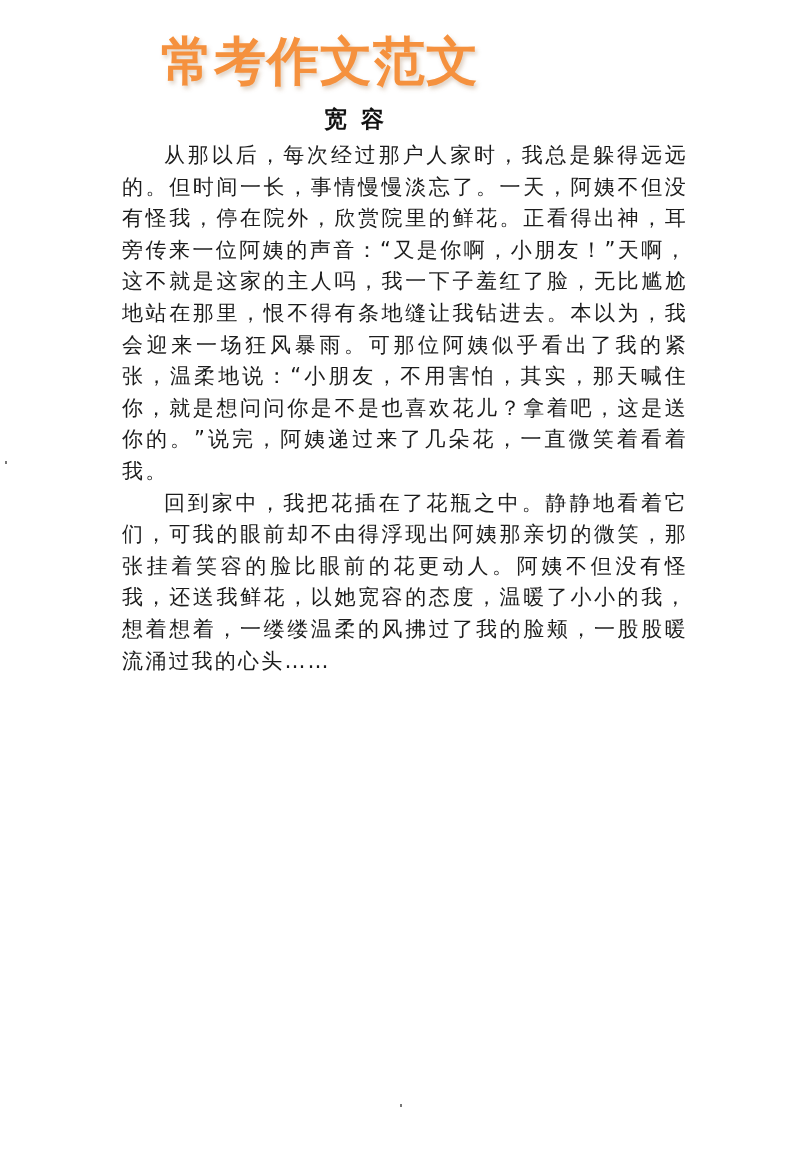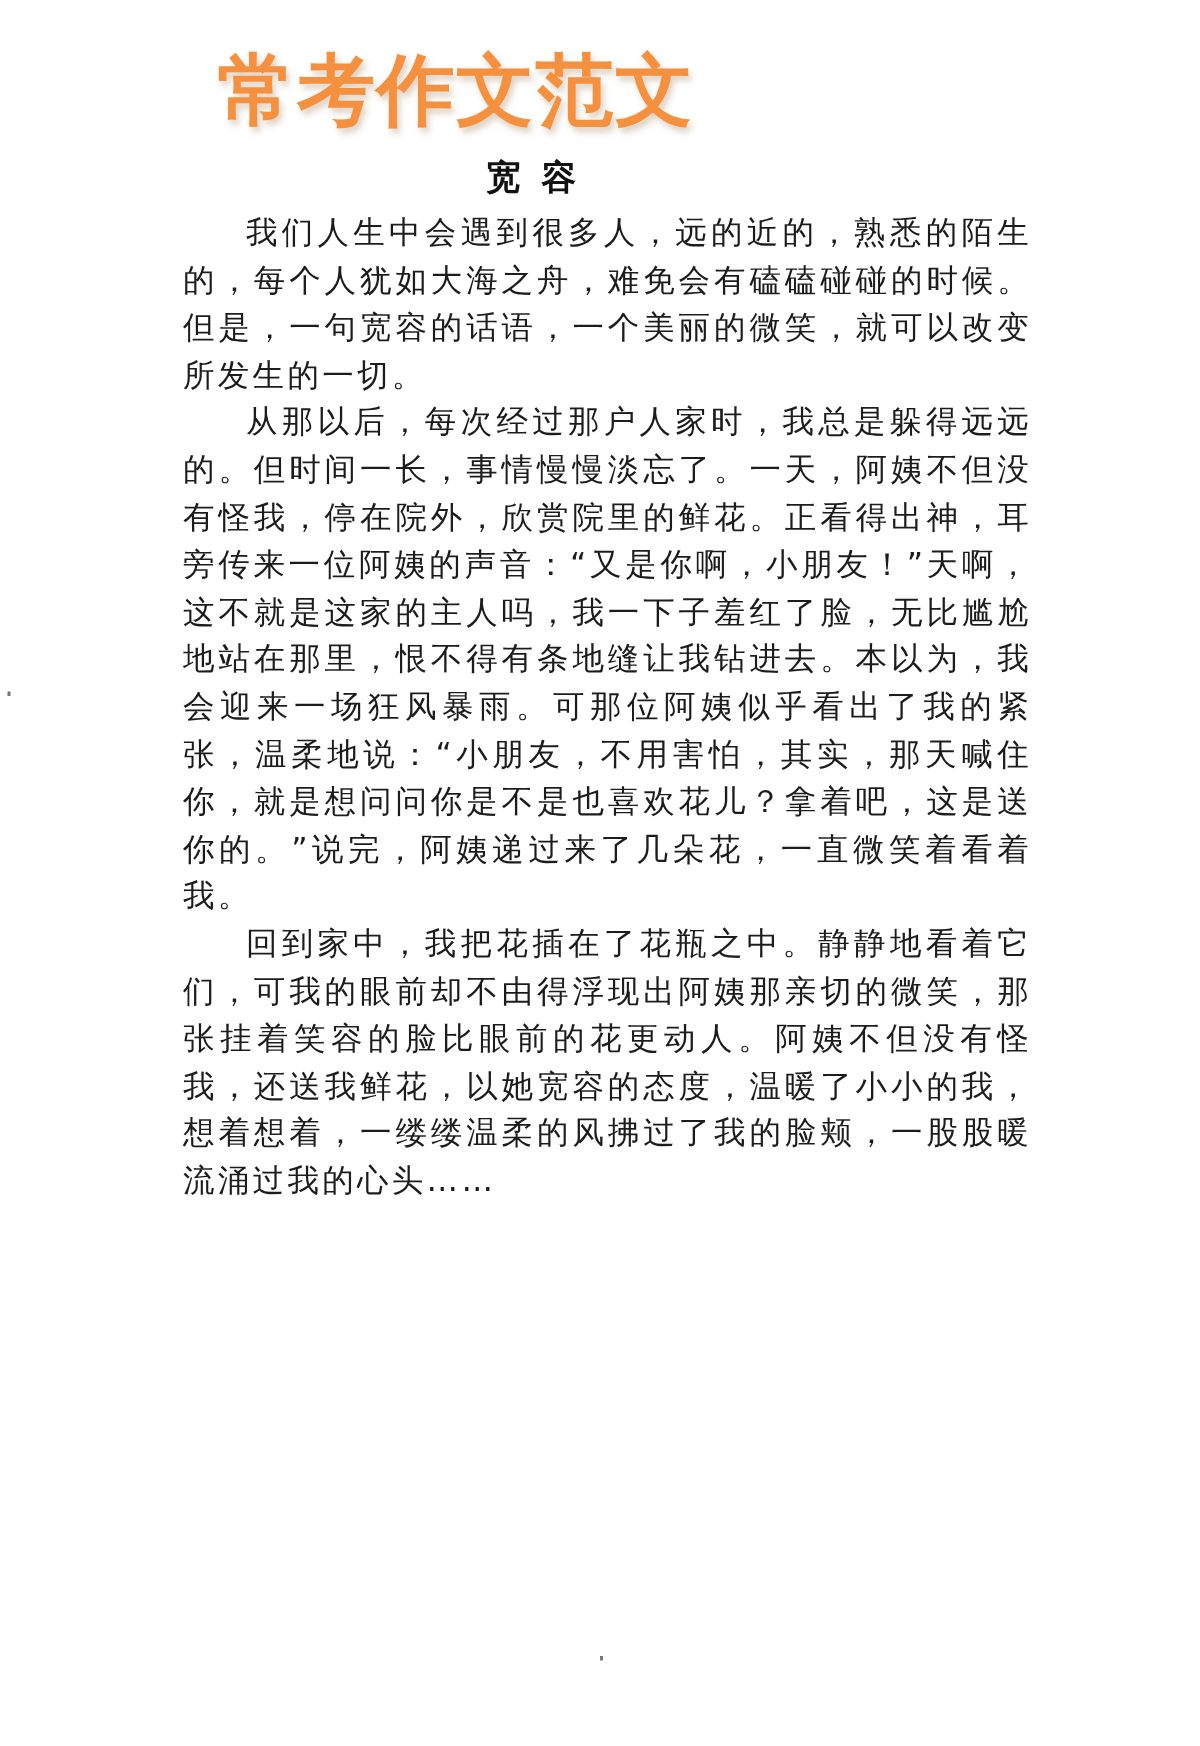--- a/index.html
+++ b/index.html
@@ -10,21 +10,21 @@
   body {
     width: 800px;
     height: 1164px;
     position: relative;
     overflow: hidden;
     font-family: "DejaVu Sans", "Liberation Sans", sans-serif;
     color: #1a1a1a;
   }
   .banner {
     position: absolute;
-    left: 145px;
+    left: 161px;
     top: 30px;
     font-size: 52px;
     font-weight: bold;
     letter-spacing: 1px;
     color: #f5913e;
     text-shadow: 2px 3px 4px rgba(160, 120, 80, 0.35);
     line-height: 62px;
     white-space: nowrap;
   }
   .essay-title {
@@ -65,19 +65,18 @@
   }
 </style>
 </head>
 <body>
 
 <div class="banner">常考作文范文</div>
 
 <div class="essay-title">宽容</div>
 
 <div class="essay-body">
-  <p class="para">我们人生中会遇到很多人，远的近的，熟悉的陌生的，每个人犹如大海之舟，难免会有磕磕碰碰的时候。但是，一句宽容的话语，一个美丽的微笑，就可以改变所发生的一切。</p>
   <p class="para">从那以后，每次经过那户人家时，我总是躲得远远的。但时间一长，事情慢慢淡忘了。一天，阿姨不但没有怪我，停在院外，欣赏院里的鲜花。正看得出神，耳旁传来一位阿姨的声音：“又是你啊，小朋友！”天啊，这不就是这家的主人吗，我一下子羞红了脸，无比尴尬地站在那里，恨不得有条地缝让我钻进去。本以为，我会迎来一场狂风暴雨。可那位阿姨似乎看出了我的紧张，温柔地说：“小朋友，不用害怕，其实，那天喊住你，就是想问问你是不是也喜欢花儿？拿着吧，这是送你的。”说完，阿姨递过来了几朵花，一直微笑着看着我。</p>
   <p class="para"><span>回到家中，我把花插在了花瓶之中。静静地看着它们，可我的眼前却不由得浮现出阿姨那亲切的微笑，那张挂着笑容的脸比眼前的花更动人。阿姨不但没有怪我，还送我鲜花，以她宽容的态度，温暖了小小的我，想着想着，一缕缕温柔的风拂过了我的脸颊，一股股暖流涌过我的心头……</span></p>
 </div>
 
 <div class="speck" style="left:5px; top:461px;"></div>
 <div class="speck" style="left:400px; top:1104px;"></div>
 
 </body></html>

